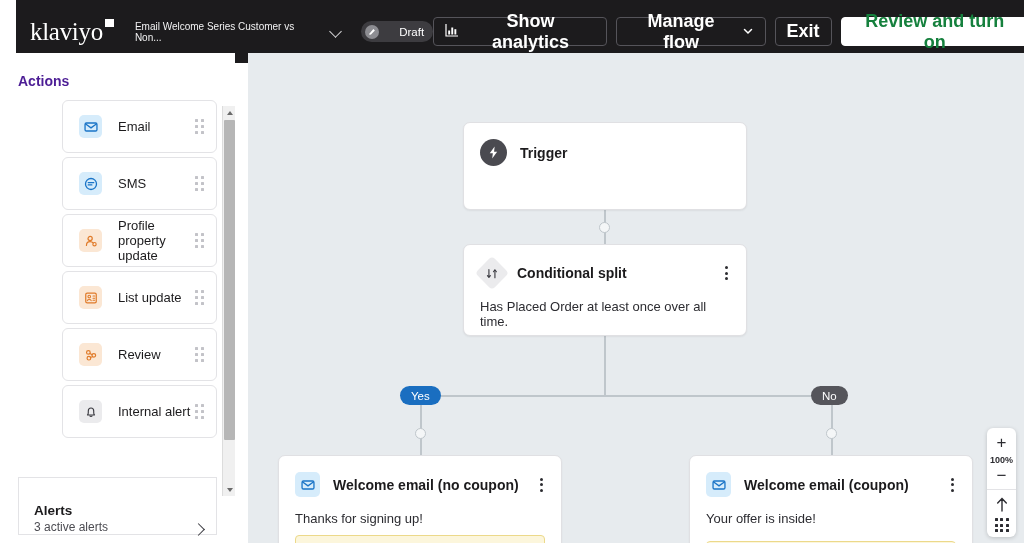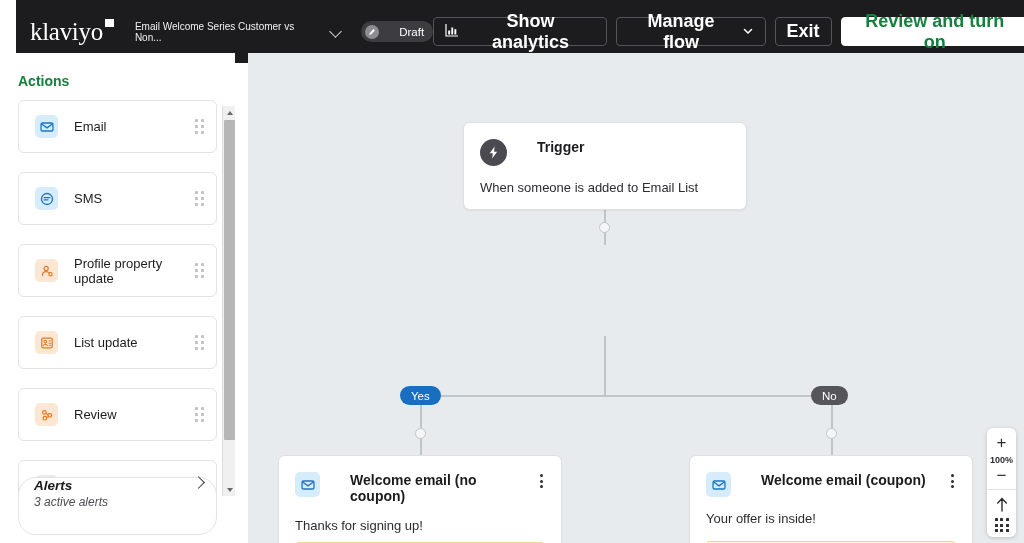--- a/index.html
+++ b/index.html
@@ -103,28 +103,29 @@
   .sidebar {
     position: absolute;
     top: 53px; left: 0;
     width: 235px; height: 490px;
     background: #ffffff;
     overflow: hidden;
   }
   .sidebar-heading {
     font-size: 14px;
     font-weight: bold;
-    color: #15803d;
+    color: #4c1d95;
     margin: 20px 0 11px 18px;
   }
   .action-list {
     padding: 0 18px;
     display: flex;
     flex-direction: column;
-    gap: 19px;
+    gap: 4px;
+    margin-left: 44px;
   }
   .action-card {
     height: 53px;
     border: 1px solid #e3e3e6;
     border-radius: 6px;
     background: #ffffff;
     display: flex;
     align-items: center;
     padding: 0 12px 0 16px;
     cursor: grab;
@@ -187,27 +188,26 @@
     background: #b6b6b6;
     border-radius: 1px;
   }
 
   
   .alerts-card {
     position: absolute;
     left: 18px; bottom: 8px;
     width: 199px; height: 58px;
     border: 1px solid #e3e3e6;
-    border-radius: 18px;
+    border-radius: 0;
     background: #ffffff;
     display: flex;
-    align-items: flex-start;
+    align-items: flex-end;
     padding: 0 13px 0 15px;
     cursor: pointer;
-    font-style: italic;
   }
   .alerts-title {
     font-size: 13.5px;
     font-weight: bold;
     color: #1c1b1d;
   }
   .alerts-sub {
     font-size: 12px;
     color: #4c4c52;
     margin-top: 2px;
@@ -230,22 +230,22 @@
   }
   .node {
     position: absolute;
     background: #ffffff;
     border: 1px solid #e0e0e3;
     border-radius: 7px;
     box-shadow: 0 1px 2px rgba(0,0,0,0.06);
   }
   .node-head {
     display: flex;
+    align-items: center;
     padding: 16px 16px 0 16px;
-    gap: 17px;
   }
   .node-title {
     font-size: 14px;
     font-weight: bold;
     color: #1c1b1d;
     margin-left: 13px;
   }
   .node-body {
     font-size: 13px;
     color: #2c2c31;
@@ -576,23 +576,39 @@
 
   <div class="node" style="left:215px; top:69px; width:284px; height:88px;">
     <div class="node-head">
       <span class="trig-circle">
         <svg width="15" height="15" viewBox="0 0 16 16" aria-hidden="true">
           <path d="M9.2 1.6 L4 8.9 H7.3 L6.6 14.4 L11.9 7.1 H8.6 Z" fill="#ffffff"></path>
         </svg>
       </span>
       <span class="node-title">Trigger</span>
     </div>
-    <div class="node-body">When someone is added to Email List</div>
-  </div>
-
+  </div>
+
+  <div class="node" style="left:215px; top:191px; width:284px; height:92px;">
+    <div class="node-head">
+      <span class="diamond">
+        <svg width="13" height="13" viewBox="0 0 16 16" aria-hidden="true">
+          <path d="M4.2 3 V10.4 M4.2 12.6 L2.4 10.4 M4.2 12.6 L6 10.4" stroke="#3a3a40" stroke-width="1.4" fill="none" stroke-linecap="round" stroke-linejoin="round"></path>
+          <path d="M11.6 13 V5.6 M11.6 3.4 L9.8 5.6 M11.6 3.4 L13.4 5.6" stroke="#3a3a40" stroke-width="1.4" fill="none" stroke-linecap="round" stroke-linejoin="round"></path>
+        </svg>
+      </span>
+      <span class="node-title">Conditional split</span>
+      <span class="kebab">
+        <span></span>
+          <span></span>
+          <span></span>
+      </span>
+    </div>
+    <div class="node-body">Has Placed Order at least once over all time.</div>
+  </div>
 
   <div class="node" style="left:30px; top:402px; width:284px; height:110px;">
     <div class="node-head">
       <span class="mail-sq">
         <svg width="14" height="14" viewBox="0 0 16 16" aria-hidden="true">
           <rect x="1.2" y="3.4" width="13.6" height="9.2" rx="1.6" fill="none" stroke="#1a74c7" stroke-width="1.5"></rect>
           <path d="M1.9 4.6 L8 9 L14.1 4.6" fill="none" stroke="#1a74c7" stroke-width="1.5" stroke-linecap="round"></path>
         </svg>
       </span>
       <span class="node-title">Welcome email (no coupon)</span>

